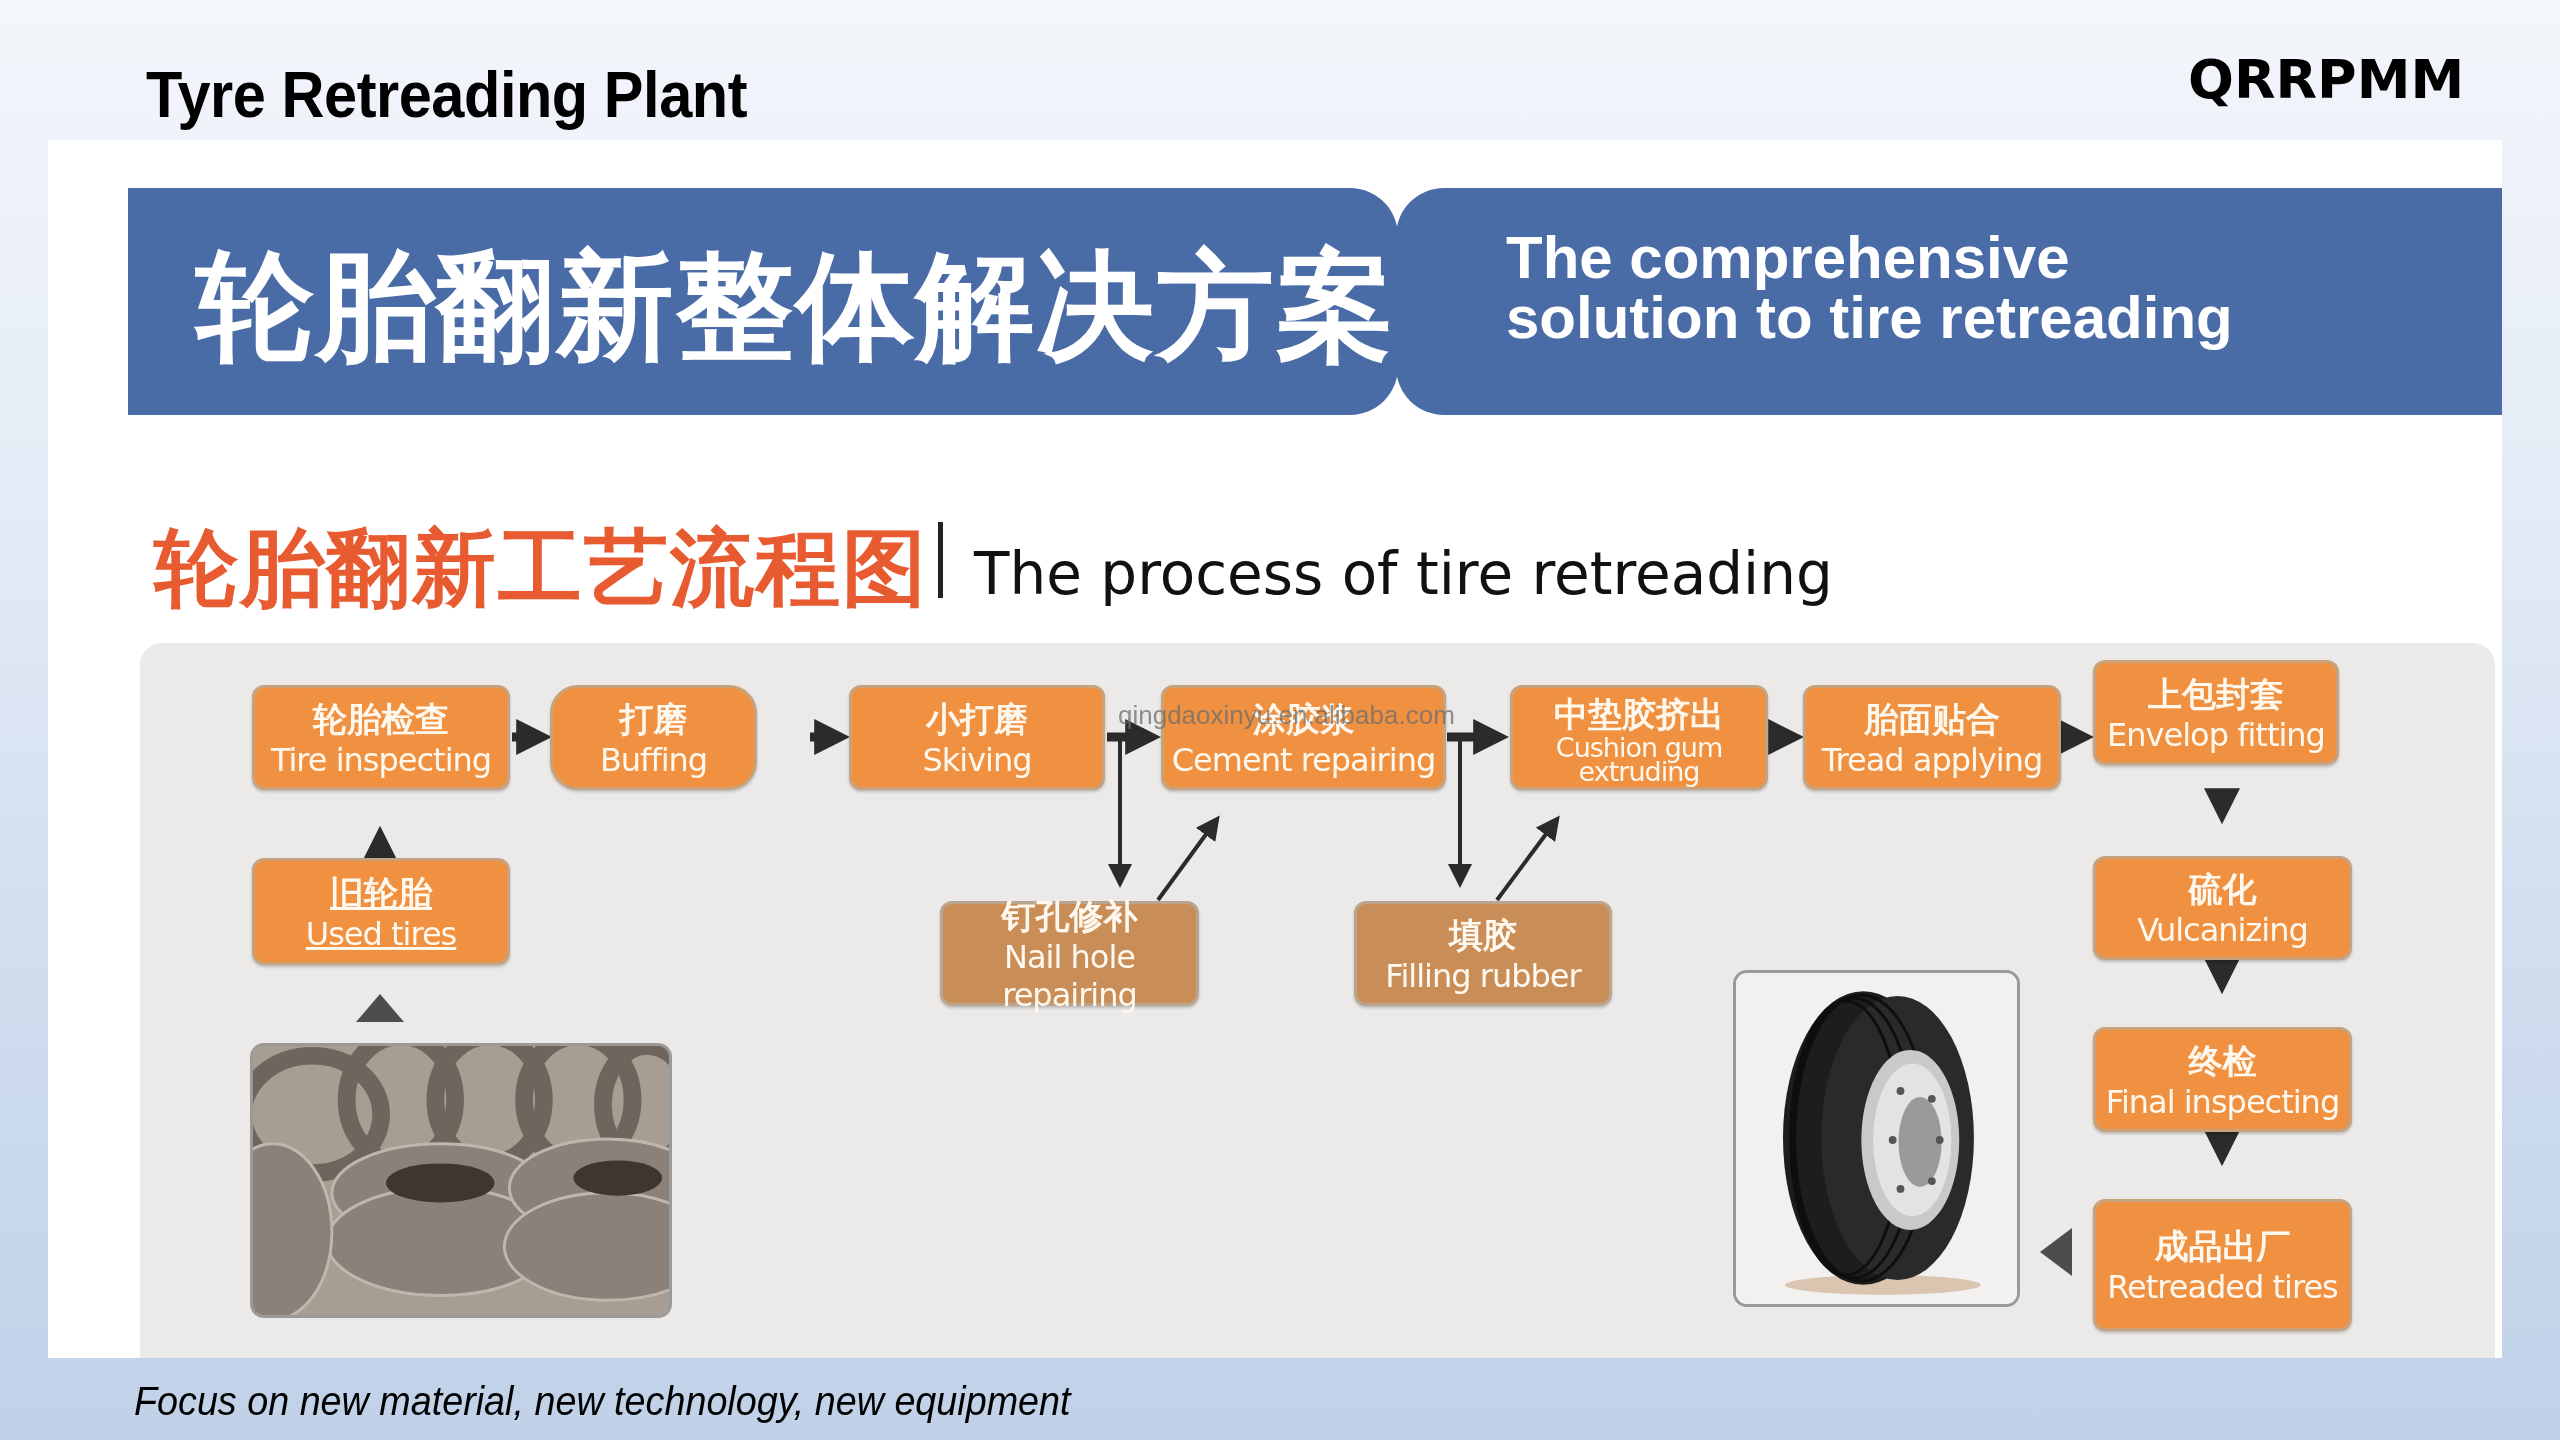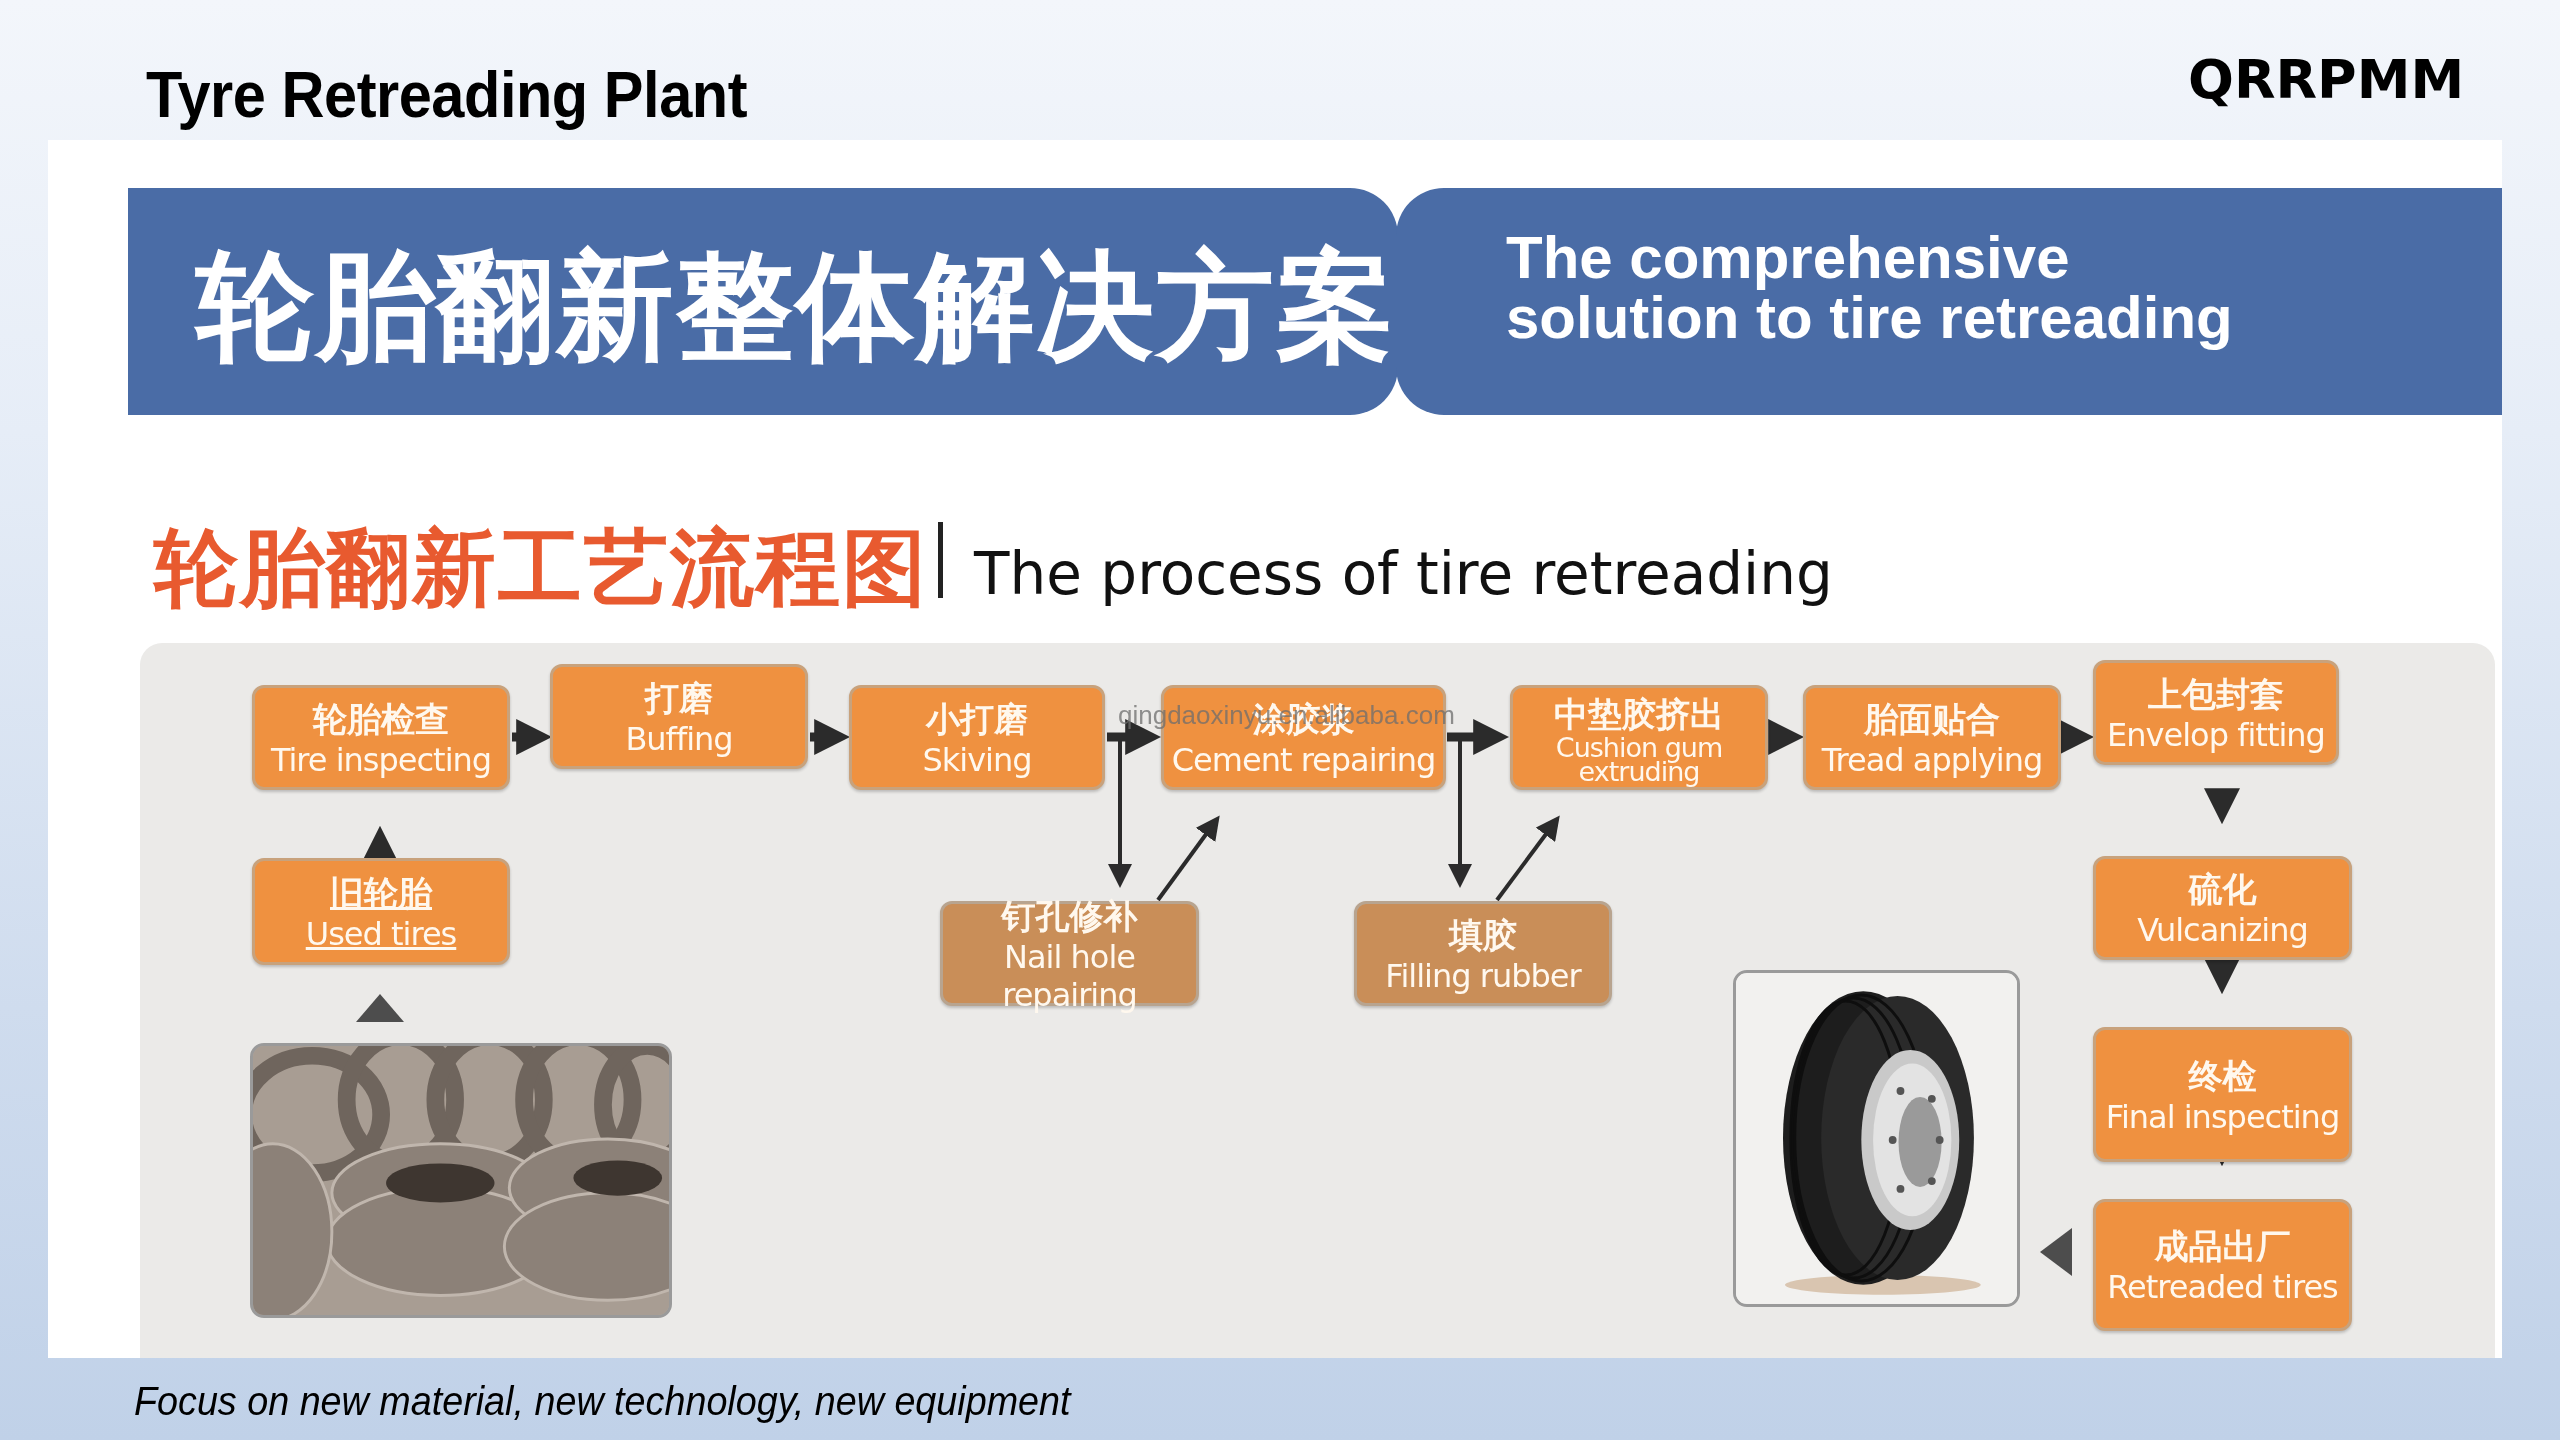--- a/index.html
+++ b/index.html
@@ -83,21 +83,21 @@
   <line x1="1158" y1="900" x2="1215" y2="822" stroke="#2b2b2b" stroke-width="4" marker-end="url(#ahs)"></line>
 
   <line x1="1460" y1="737" x2="1460" y2="880" stroke="#2b2b2b" stroke-width="4" marker-end="url(#ahs)"></line>
   <line x1="1497" y1="900" x2="1555" y2="822" stroke="#2b2b2b" stroke-width="4" marker-end="url(#ahs)"></line>
 </svg>
 
 <div class="box" style="left:252px;top:685px;width:258px;height:105px;">
   <div class="cn">轮胎检查</div>
   <div class="en">Tire inspecting</div>
 </div>
-<div class="box" style="left:550px;top:664px;width:258px;height:105px;">
+<div class="box" style="left:550px;top:685px;width:207px;height:105px;border-radius:28px;">
   <div class="cn">打磨</div>
   <div class="en">Buffing</div>
 </div>
 <div class="box" style="left:849px;top:685px;width:256px;height:105px;">
   <div class="cn">小打磨</div>
   <div class="en">Skiving</div>
 </div>
 <div class="box" style="left:1161px;top:685px;width:285px;height:105px;">
   <div class="cn">涂胶浆</div>
   <div class="en">Cement repairing</div>
@@ -112,21 +112,21 @@
   <div class="en">Tread applying</div>
 </div>
 <div class="box" style="left:2093px;top:660px;width:246px;height:105px;">
   <div class="cn">上包封套</div>
   <div class="en">Envelop fitting</div>
 </div>
 <div class="box" style="left:2093px;top:856px;width:259px;height:104px;">
   <div class="cn">硫化</div>
   <div class="en">Vulcanizing</div>
 </div>
-<div class="box" style="left:2093px;top:1027px;width:259px;height:135px;">
+<div class="box" style="left:2093px;top:1027px;width:259px;height:105px;">
   <div class="cn">终检</div>
   <div class="en">Final inspecting</div>
 </div>
 <div class="box" style="left:2093px;top:1199px;width:259px;height:132px;">
   <div class="cn">成品出厂</div>
   <div class="en">Retreaded tires</div>
 </div>
 <div class="box" style="left:252px;top:858px;width:258px;height:107px;text-decoration:underline;">
   <div class="cn">旧轮胎</div>
   <div class="en">Used tires</div>

